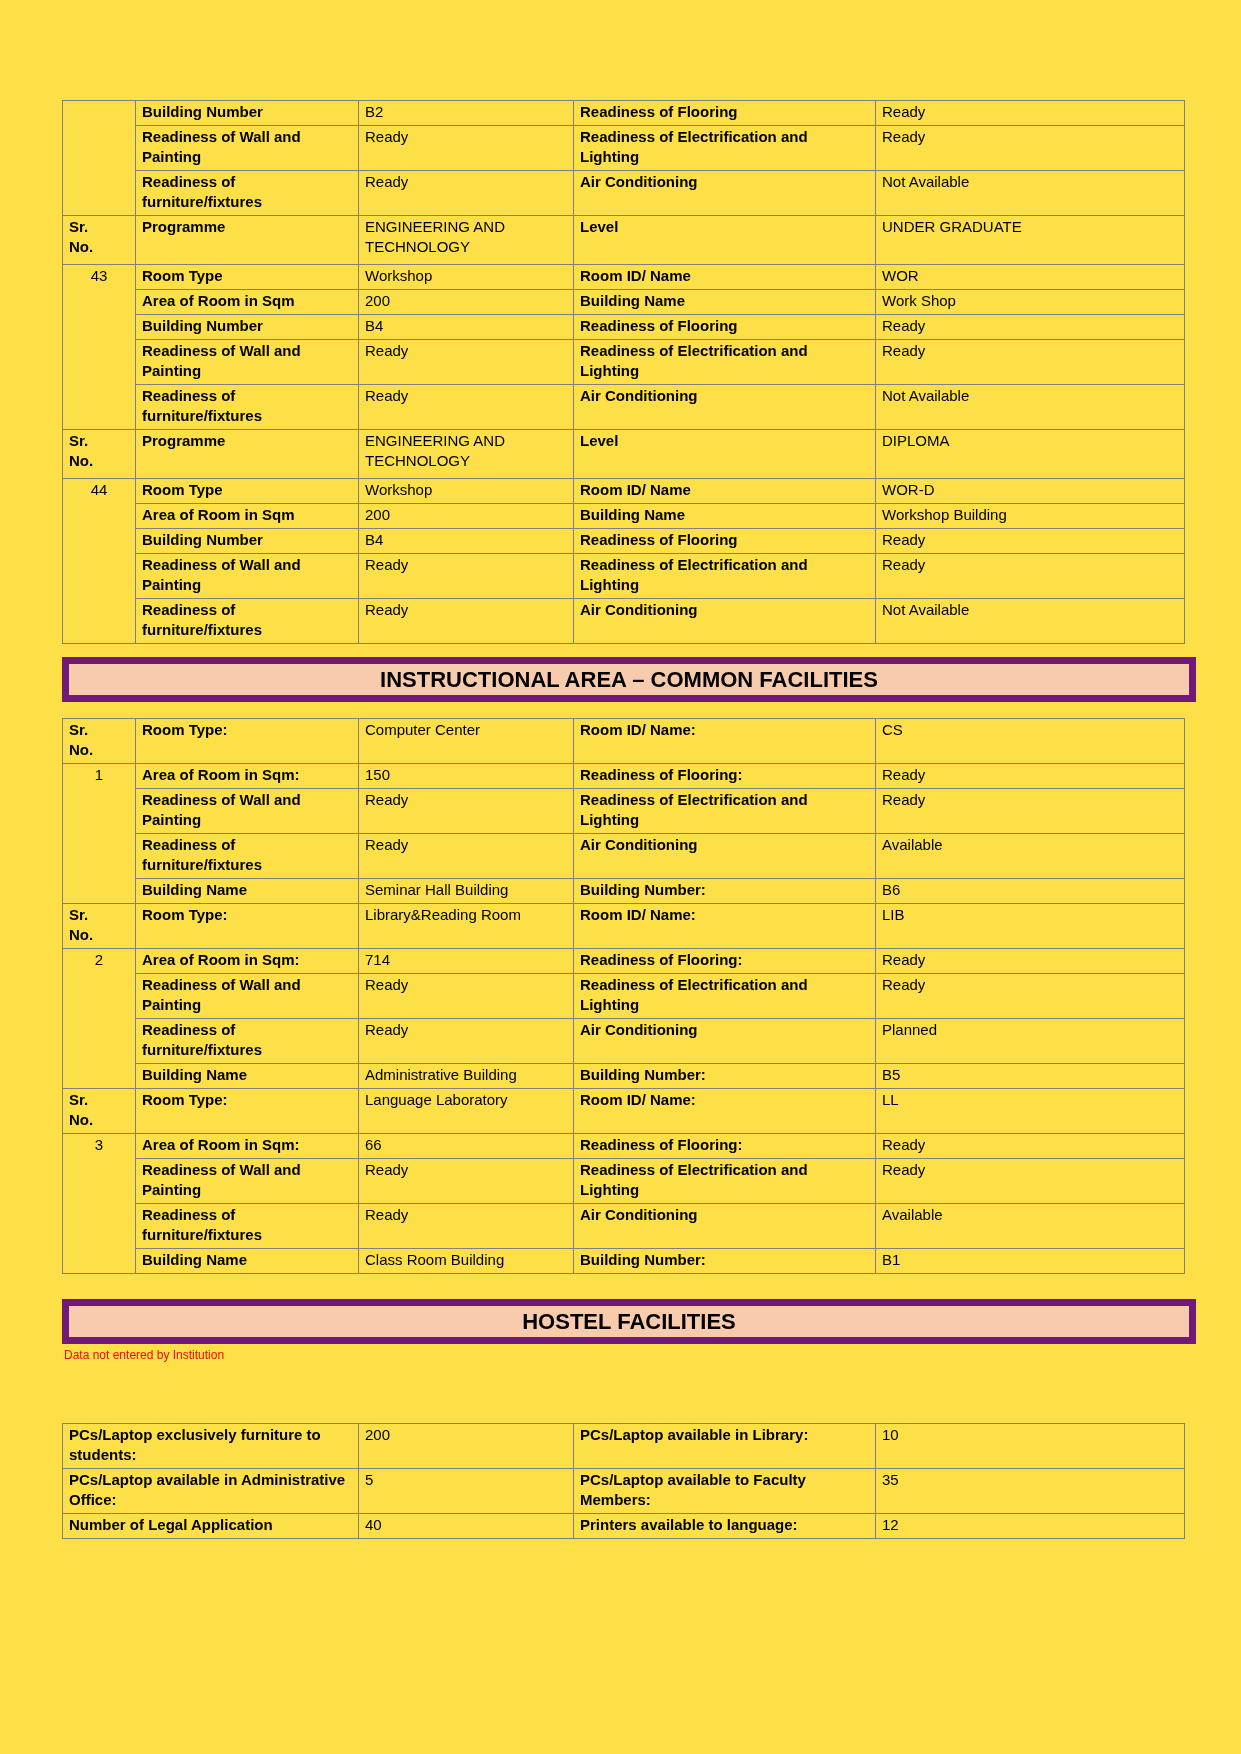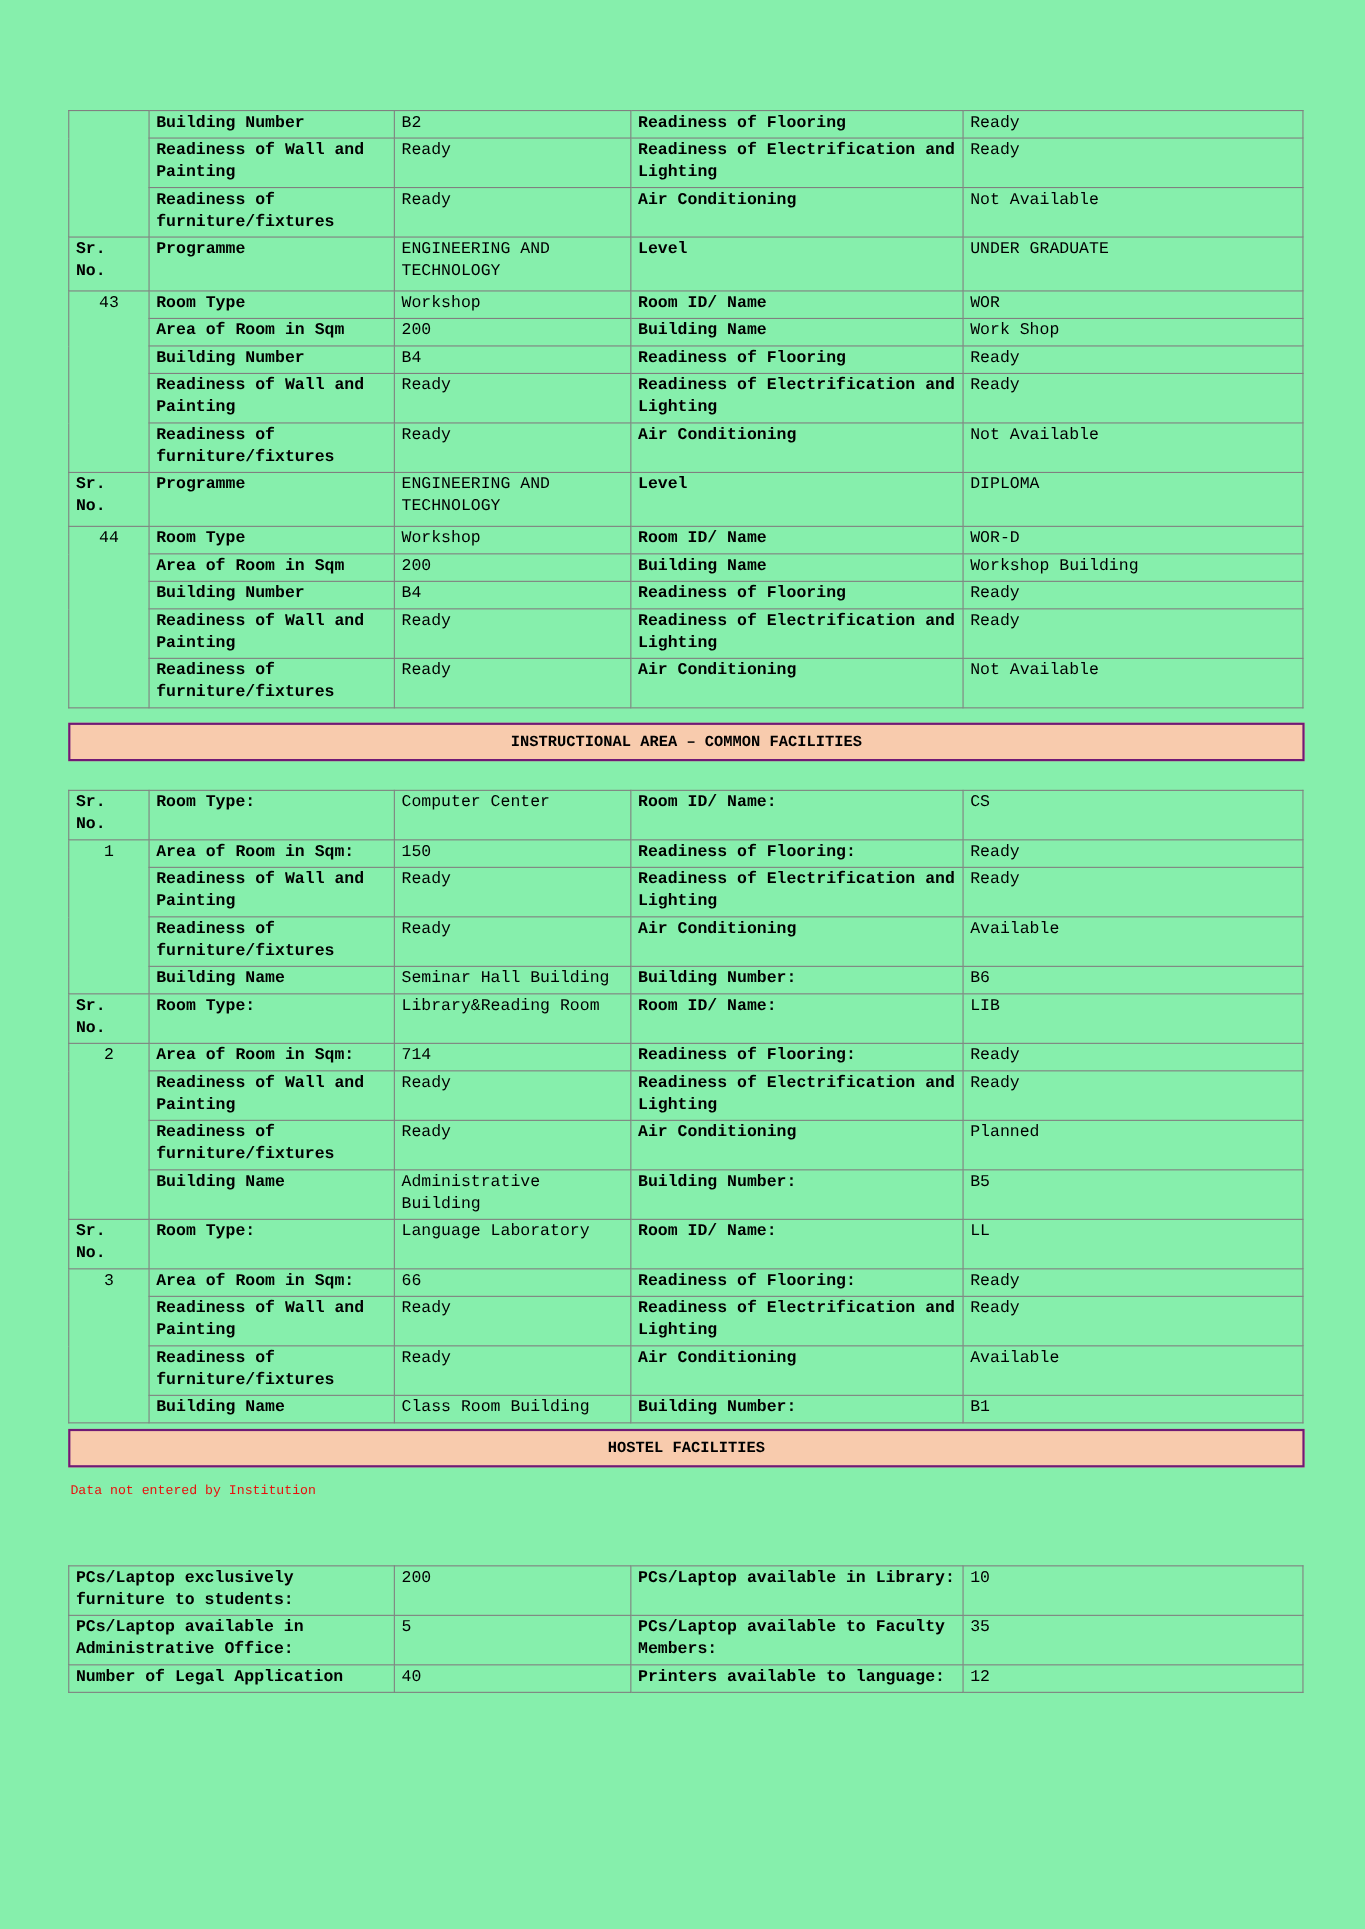--- a/index.html
+++ b/index.html
@@ -1,21 +1,21 @@
 <!DOCTYPE html>
 <html><head>
 <meta charset="utf-8">
 <style>
   html,body{margin:0;padding:0;background:#ffffff;}
   .page{
     position:relative;
     width:1241px;
     height:1754px;
-    background:#86efac;
-    font-family:Liberation Mono, monospace;
+    background:#fde047;
+    font-family:Liberation Sans, sans-serif;
     color:#000000;
     overflow:hidden;
   }
   table.grid{
     border-collapse:collapse;
     table-layout:fixed;
     width:1122px;
   }
   table.grid td{
     border:1px solid #808080;
@@ -38,25 +38,25 @@
   }
   tr.rh50 td{height:44px;}
   tr.rh46 td{height:40px;}
   .abs{position:absolute;}
   .banner{
     position:absolute;
     left:62px;
     width:1120px;
     height:31px;
     background:#f8cbad;
-    border:2px solid #701a75;
+    border:7px solid #701a75;
     display:flex;
     align-items:center;
     justify-content:center;
-    font-size:14px;
+    font-size:22px;
     font-weight:bold;
   }
   .rednote{
     position:absolute;
     left:64px;
     font-size:12px;
     color:#e8100e;
   }
   .footer-labels{
     position:absolute;

